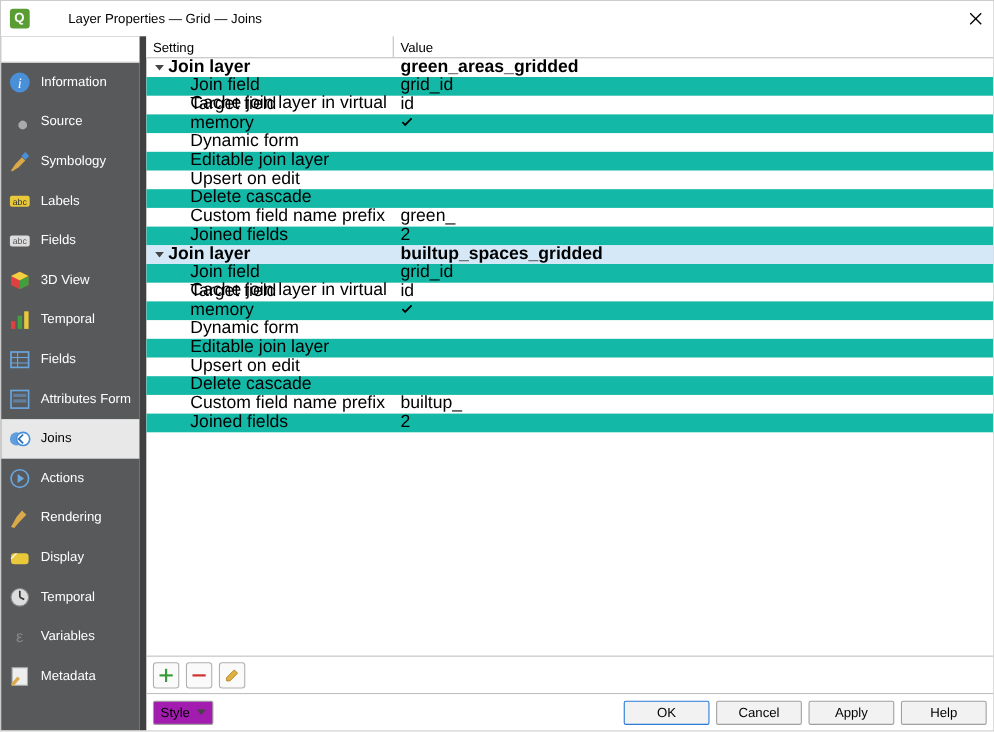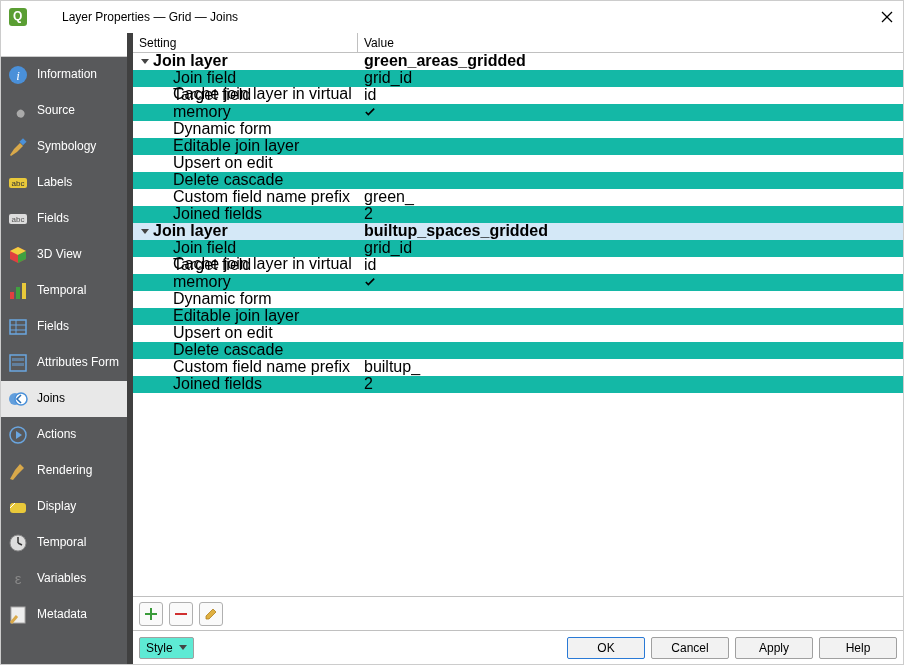--- a/index.html
+++ b/index.html
@@ -111,21 +111,21 @@
     width:24px;height:24px;border:1px solid #b0b0b0;border-radius:3px;
     background:#fafafa;display:flex;align-items:center;justify-content:center;
     cursor:pointer;
   }
   .tbtn svg { width:14px;height:14px; }
   .footer {
     height:34px; display:flex; align-items:center;
     padding: 0 6px; border-top:1px solid #c0c0c0; gap:6px;
   }
   .style-btn {
-    height:22px; border:1px solid #a0a0a0; background:#5eead4;
+    height:22px; border:1px solid #a0a0a0; background:#a21caf;
     display:flex;align-items:center;padding:0 6px;gap:6px;cursor:pointer;
     font-size:12px;border-radius:2px;
   }
   .style-btn .tri {
     width:0;height:0;border-left:4px solid transparent;border-right:4px solid transparent;
     border-top:5px solid #444;
   }
   .footer-spacer { flex:1; }
   .btn {
     height:22px; min-width:78px; border:1px solid #a0a0a0; background:#f2f2f2;

